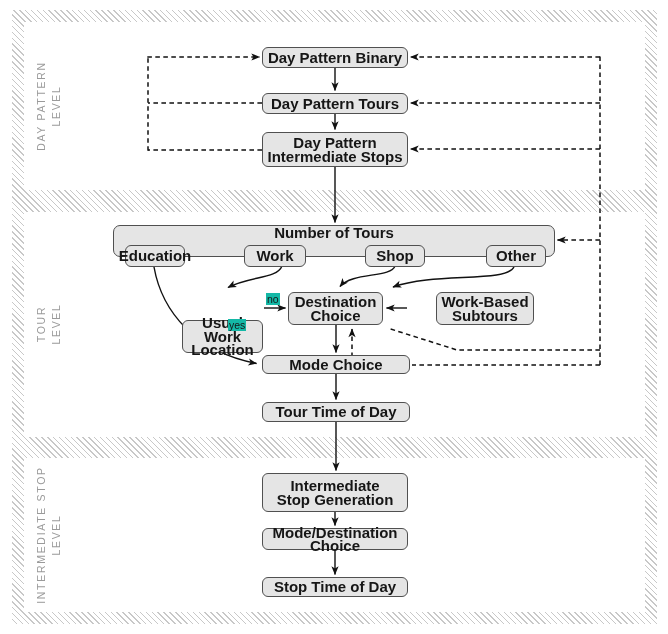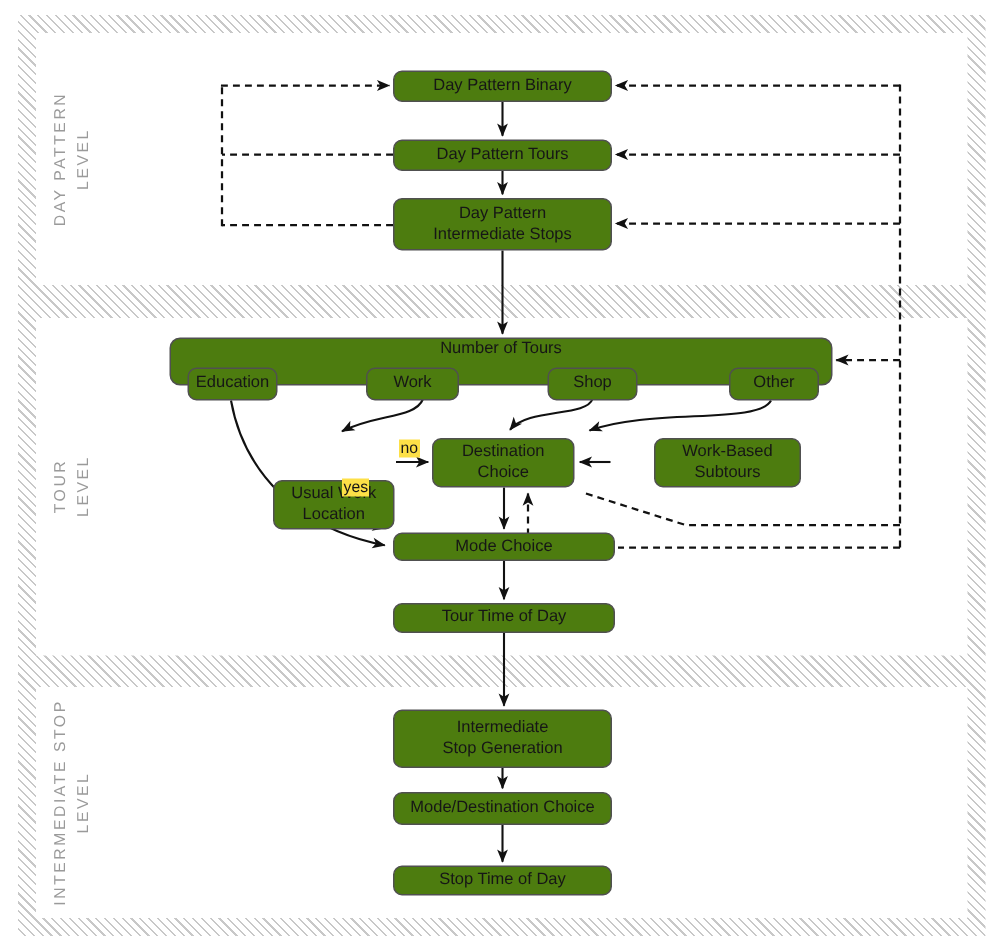--- a/index.html
+++ b/index.html
@@ -5,28 +5,28 @@
   html,body{margin:0;padding:0;background:#ffffff;}
   .page{position:relative;width:668px;height:634px;background:#ffffff;
         font-family:"Liberation Sans",sans-serif;overflow:hidden;}
   .hatch{position:absolute;left:12px;top:10px;width:645px;height:614px;
          background:repeating-linear-gradient(45deg,#ffffff 0px,#ffffff 3.1px,#c8c8c8 3.1px,#c8c8c8 4.15px);}
   .sec{position:absolute;left:24px;width:621px;background:#ffffff;z-index:1;}
   #sec1{top:22px;height:168px;}
   #sec2{top:212px;height:225px;}
   #sec3{top:458px;height:154px;}
   .wires{position:absolute;left:0;top:0;z-index:2;}
-  .node{position:absolute;z-index:3;background:#4d7c0f;border:1px solid #505050;border-radius:6px;
+  .node{position:absolute;z-index:3;background:#e5e5e5;border:1px solid #505050;border-radius:6px;
         display:flex;align-items:center;justify-content:center;text-align:center;
-        font-size:11px;line-height:13.5px;color:#161616;white-space:pre-line;box-sizing:border-box;}
+        font-size:15px;line-height:13.5px;color:#161616;white-space:pre-line;box-sizing:border-box;font-weight:bold;}
   .node.big{display:block;text-align:center;padding-top:0;border-radius:7px;}
   .lvl{position:absolute;z-index:3;transform:translate(-50%,-50%) rotate(-90deg);
        color:#9a9a9a;font-size:10.5px;letter-spacing:1.7px;line-height:14.5px;
        text-align:center;white-space:nowrap;}
-  .elabel{position:absolute;z-index:4;font-size:10.5px;color:#161616;background:#fde047;padding:0 1px;}
+  .elabel{position:absolute;z-index:4;font-size:10.5px;color:#161616;background:#14b8a6;padding:0 1px;}
 </style>
 </head>
 <body>
 
 <div class="page">
 
   <div class="hatch"></div>
 
   <div class="sec" id="sec1"></div>
   <div class="sec" id="sec2"></div>

